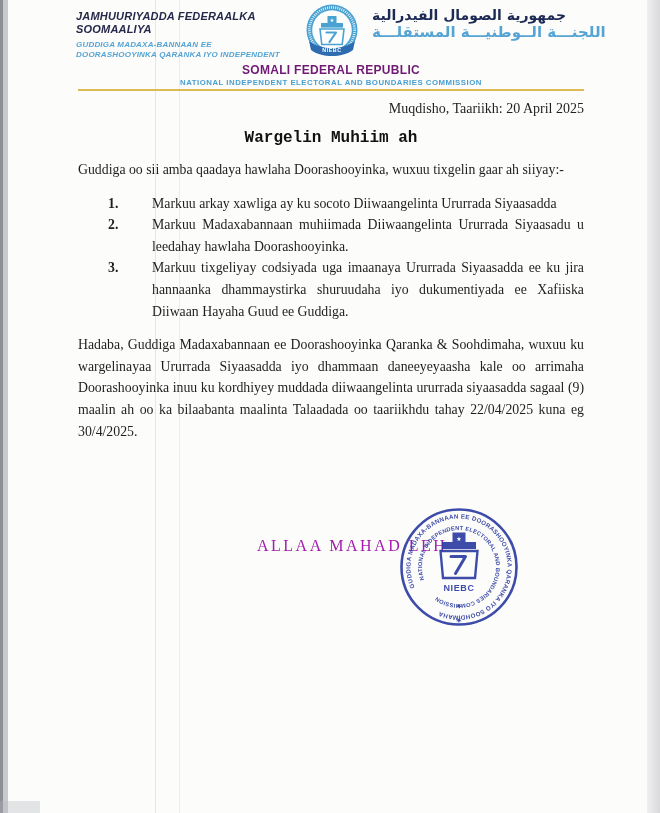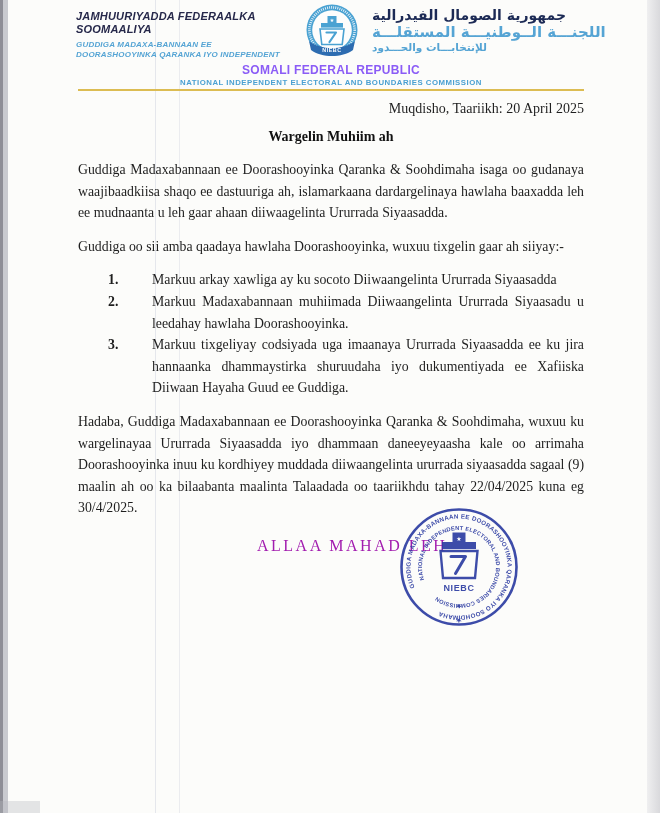--- a/index.html
+++ b/index.html
@@ -22,26 +22,26 @@
 
   
   .hdr-left{position:absolute;left:76px;top:10px;width:234px;text-align:left;font-style:italic;}
   .hdr-left .big{font-family:"Liberation Sans",sans-serif;font-weight:700;font-size:11px;line-height:13px;color:#26284a;letter-spacing:0.2px;}
   .hdr-left .sub{margin-top:4px;font-family:"Liberation Sans",sans-serif;font-weight:700;font-size:8px;line-height:9.5px;color:#55a4d4;letter-spacing:0.2px;}
   .logo{position:absolute;left:303px;top:3px;width:58px;height:60px;}
   .hdr-right{position:absolute;left:372px;top:5px;width:250px;text-align:left;direction:rtl;font-family:"DejaVu Sans",sans-serif;}
   .hdr-right .ar1{font-size:14px;font-weight:700;color:#1c2a55;line-height:20px;}
   .hdr-right .ar2{font-size:15px;font-weight:700;color:#55a4d4;line-height:15px;}
   .hdr-right .ar3{font-size:10.5px;font-weight:700;color:#55a4d4;line-height:15px;}
-  .center-country{position:absolute;left:78px;top:63px;width:506px;text-align:center;font-family:"Liberation Sans",sans-serif;font-weight:700;font-size:12px;color:#8b5cf6;letter-spacing:0.3px;}
+  .center-country{position:absolute;left:78px;top:63px;width:506px;text-align:center;font-family:"Liberation Sans",sans-serif;font-weight:700;font-size:12px;color:#701a75;letter-spacing:0.3px;}
   .center-commission{position:absolute;left:78px;top:78px;width:506px;text-align:center;font-family:"Liberation Sans",sans-serif;font-weight:700;font-size:7.8px;color:#4aa0d2;letter-spacing:0.5px;}
   .gold-rule{position:absolute;left:78px;top:89px;width:506px;height:2px;background:#dcbc52;}
 
   .dateline{position:absolute;left:78px;top:101px;width:506px;text-align:right;font-size:14px;color:#1f1f1f;}
-  .doc-title{position:absolute;left:78px;top:129px;width:506px;text-align:center;font-size:14px;font-weight:700;color:#111;}
+  .doc-title{position:absolute;left:78px;top:129px;width:506px;text-align:center;font-size:16px;font-weight:700;color:#111;font-family:Liberation Mono, monospace;}
 
   .body-text{position:absolute;left:78px;top:159px;width:506px;font-size:13.8px;line-height:21.6px;color:#1e1e1e;}
   .body-text p{margin:0 0 12px 0;text-align:justify;}
   .num-list{margin:0 0 12px 0;padding:0 0 0 30px;list-style:none;}
   .num-list li{display:flex;}
   .num-list .num{flex:0 0 21px;font-weight:700;}
   .num-list .itxt{flex:1;text-align:justify;margin-left:23px;}
 
   .closing{position:absolute;left:257px;top:537px;font-size:16px;letter-spacing:2.5px;color:#a21caf;white-space:nowrap;}
   .stamp{position:absolute;left:396px;top:504px;width:126px;height:126px;opacity:0.93;}
@@ -80,32 +80,30 @@
       <path d="M17,26 L41,26 L39.2,41.5 L18.8,41.5 Z" fill="#ffffff" stroke="#4aa2d2" stroke-width="1.6"></path>
       <path d="M23.5,29.5 L33,29.5 L26.5,39" fill="none" stroke="#4aa2d2" stroke-width="2.2" stroke-linecap="round" stroke-linejoin="round"></path>
       <path d="M6,38 C17,47.5 41,47.5 52,38 L50,47 C39,55 19,55 8,47 Z" fill="#2d6cb0"></path>
       <text x="29" y="48.8" font-family="Liberation Sans, sans-serif" font-weight="700" font-size="5.4" fill="#ffffff" text-anchor="middle" letter-spacing="0.5">NIEBC</text>
     </svg>
   </div>
 
   <div class="hdr-right">
     <div class="ar1">جمهورية الصومال الفيدرالية</div>
     <div class="ar2">اللجنـــة الــوطنيـــة المستقلـــة</div>
-    <div class="ar3">للإنتخابـــات والحـــدود</div>
   </div>
 
   <div class="center-country">SOMALI FEDERAL REPUBLIC</div>
   <div class="center-commission">NATIONAL INDEPENDENT ELECTORAL AND BOUNDARIES COMMISSION</div>
   <div class="gold-rule"></div>
 
   <div class="dateline">Muqdisho, Taariikh: 20 April 2025</div>
   <div class="doc-title">Wargelin Muhiim ah</div>
 
   <div class="body-text">
-    <p>Guddiga Madaxabannaan ee Doorashooyinka Qaranka &amp; Soohdimaha isaga oo gudanaya waajibaadkiisa shaqo ee dastuuriga ah, islamarkaana dardargelinaya hawlaha baaxadda leh ee mudnaanta u leh gaar ahaan diiwaagelinta Ururrada Siyaasadda.</p>
     <p>Guddiga oo sii amba qaadaya hawlaha Doorashooyinka, wuxuu tixgelin gaar ah siiyay:-</p>
     <ol class="num-list">
       <li>
         <span class="num">1.</span>
         <span class="itxt">Markuu arkay xawliga ay ku socoto Diiwaangelinta Ururrada Siyaasadda</span>
       </li>
       <li>
         <span class="num">2.</span>
         <span class="itxt">Markuu Madaxabannaan muhiimada Diiwaangelinta Ururrada Siyaasadu u leedahay hawlaha Doorashooyinka.</span>
       </li>

